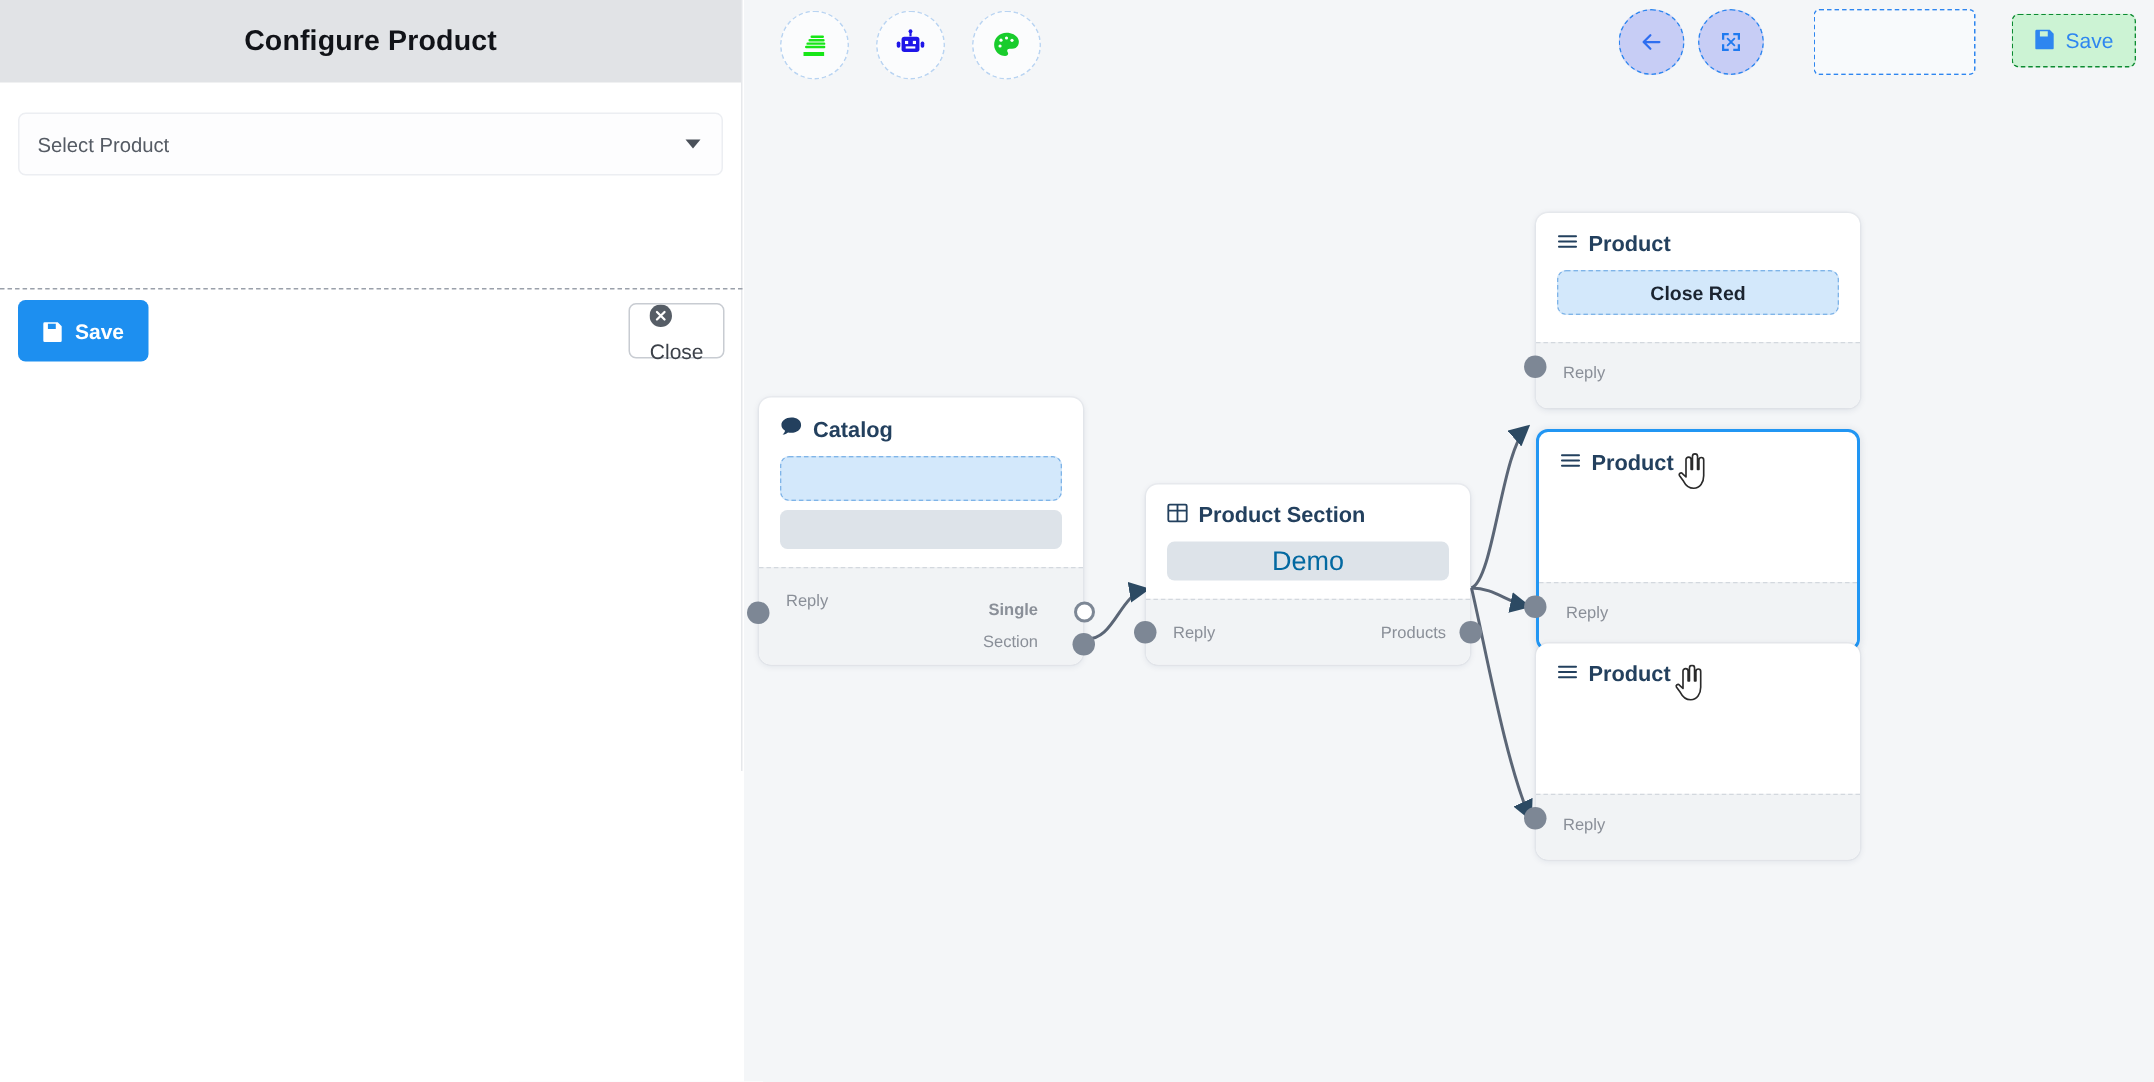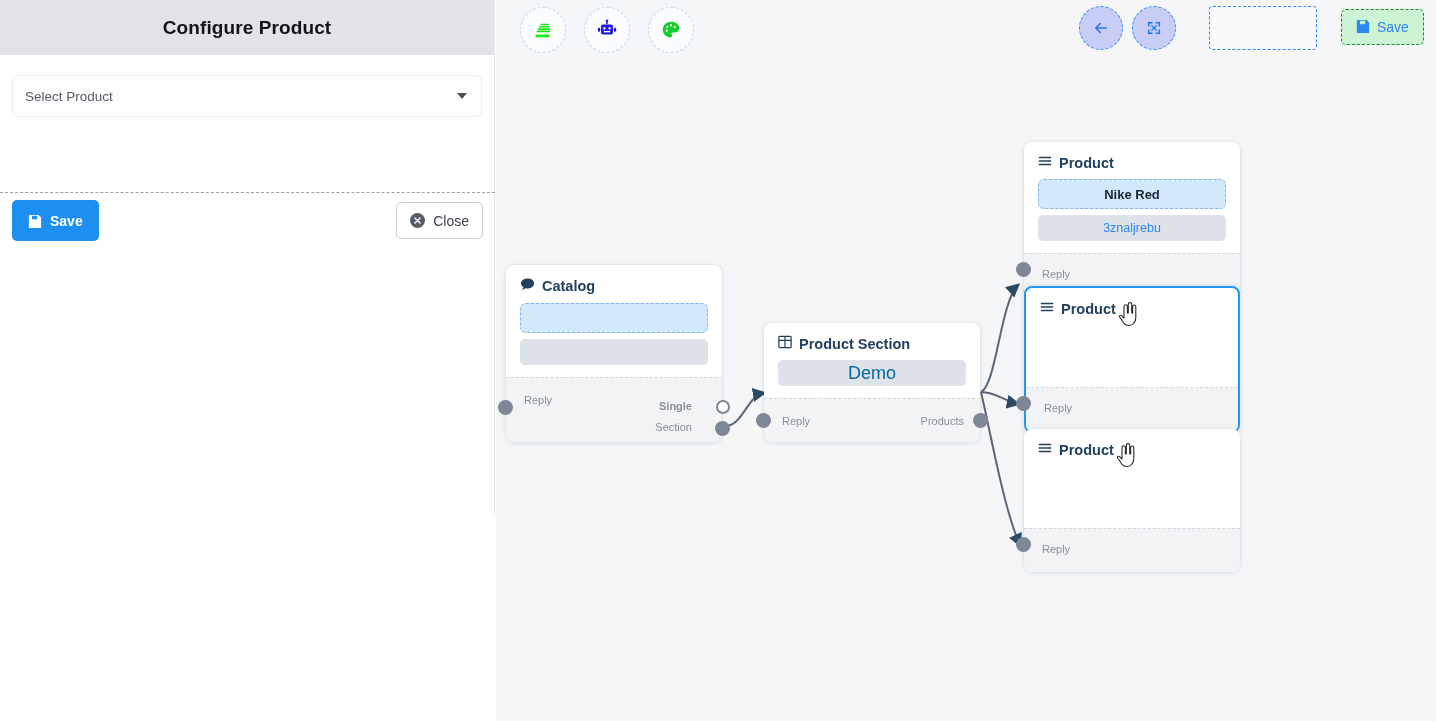--- a/index.html
+++ b/index.html
@@ -64,27 +64,28 @@
   .btn-save-primary {
     display: inline-flex; align-items: center; gap: 8px;
     background: #1d8ff0; color: #ffffff;
     border: none; border-radius: 5px;
     height: 41px; padding: 0 16px;
     font-size: 14px; font-weight: bold;
     font-family: "Liberation Sans", sans-serif;
     cursor: pointer;
   }
   .btn-close {
-    display: inline-flex; align-items: center; gap: 8px;
+    display: inline-flex; align-items: flex-start; gap: 8px;
     background: #ffffff; color: #3c4149;
     border: 1px solid #c8ccd2; border-radius: 5px;
     height: 37px; padding: 0 13px;
     font-size: 14px;
     font-family: "Liberation Sans", sans-serif;
     cursor: pointer;
+    flex-direction: column;
   }
   .icon-floppy { display: inline-block; width: 14px; height: 14px; }
   .icon-xcircle { display: inline-block; width: 15px; height: 15px; }
 
   
   #canvas {
     position: absolute; left: 496px; top: 0;
     width: 940px; height: 721px;
     background: #f4f6f8;
   }
@@ -363,22 +364,21 @@
     <div class="node" style="left:528px; top:142px; width:216px;">
       <div class="node-head">
         <span>
           <svg width="14" height="14" viewBox="0 0 16 16" stroke="#23405e" stroke-width="1.5" stroke-linecap="round">
             <path d="M1.5 4h13M1.5 8h13M1.5 12h13"></path>
           </svg>
         </span>
         <span>Product</span>
       </div>
       <div class="node-body">
-        <div class="chip-dashed">Nike Red</div>
-        <div class="chip-plain">3znaljrebu</div>
+        <div class="chip-dashed">Close Red</div>
       </div>
       <div class="node-foot">
         <span class="port-label left" style="top:14px; transform:none;">Reply</span>
         <span class="port-dot" style="left:-8px; top:8px;"></span>
       </div>
     </div>
 
     <div class="node selected" style="left:528px; top:286px; width:216px;">
       <div class="node-head">
         <span>

